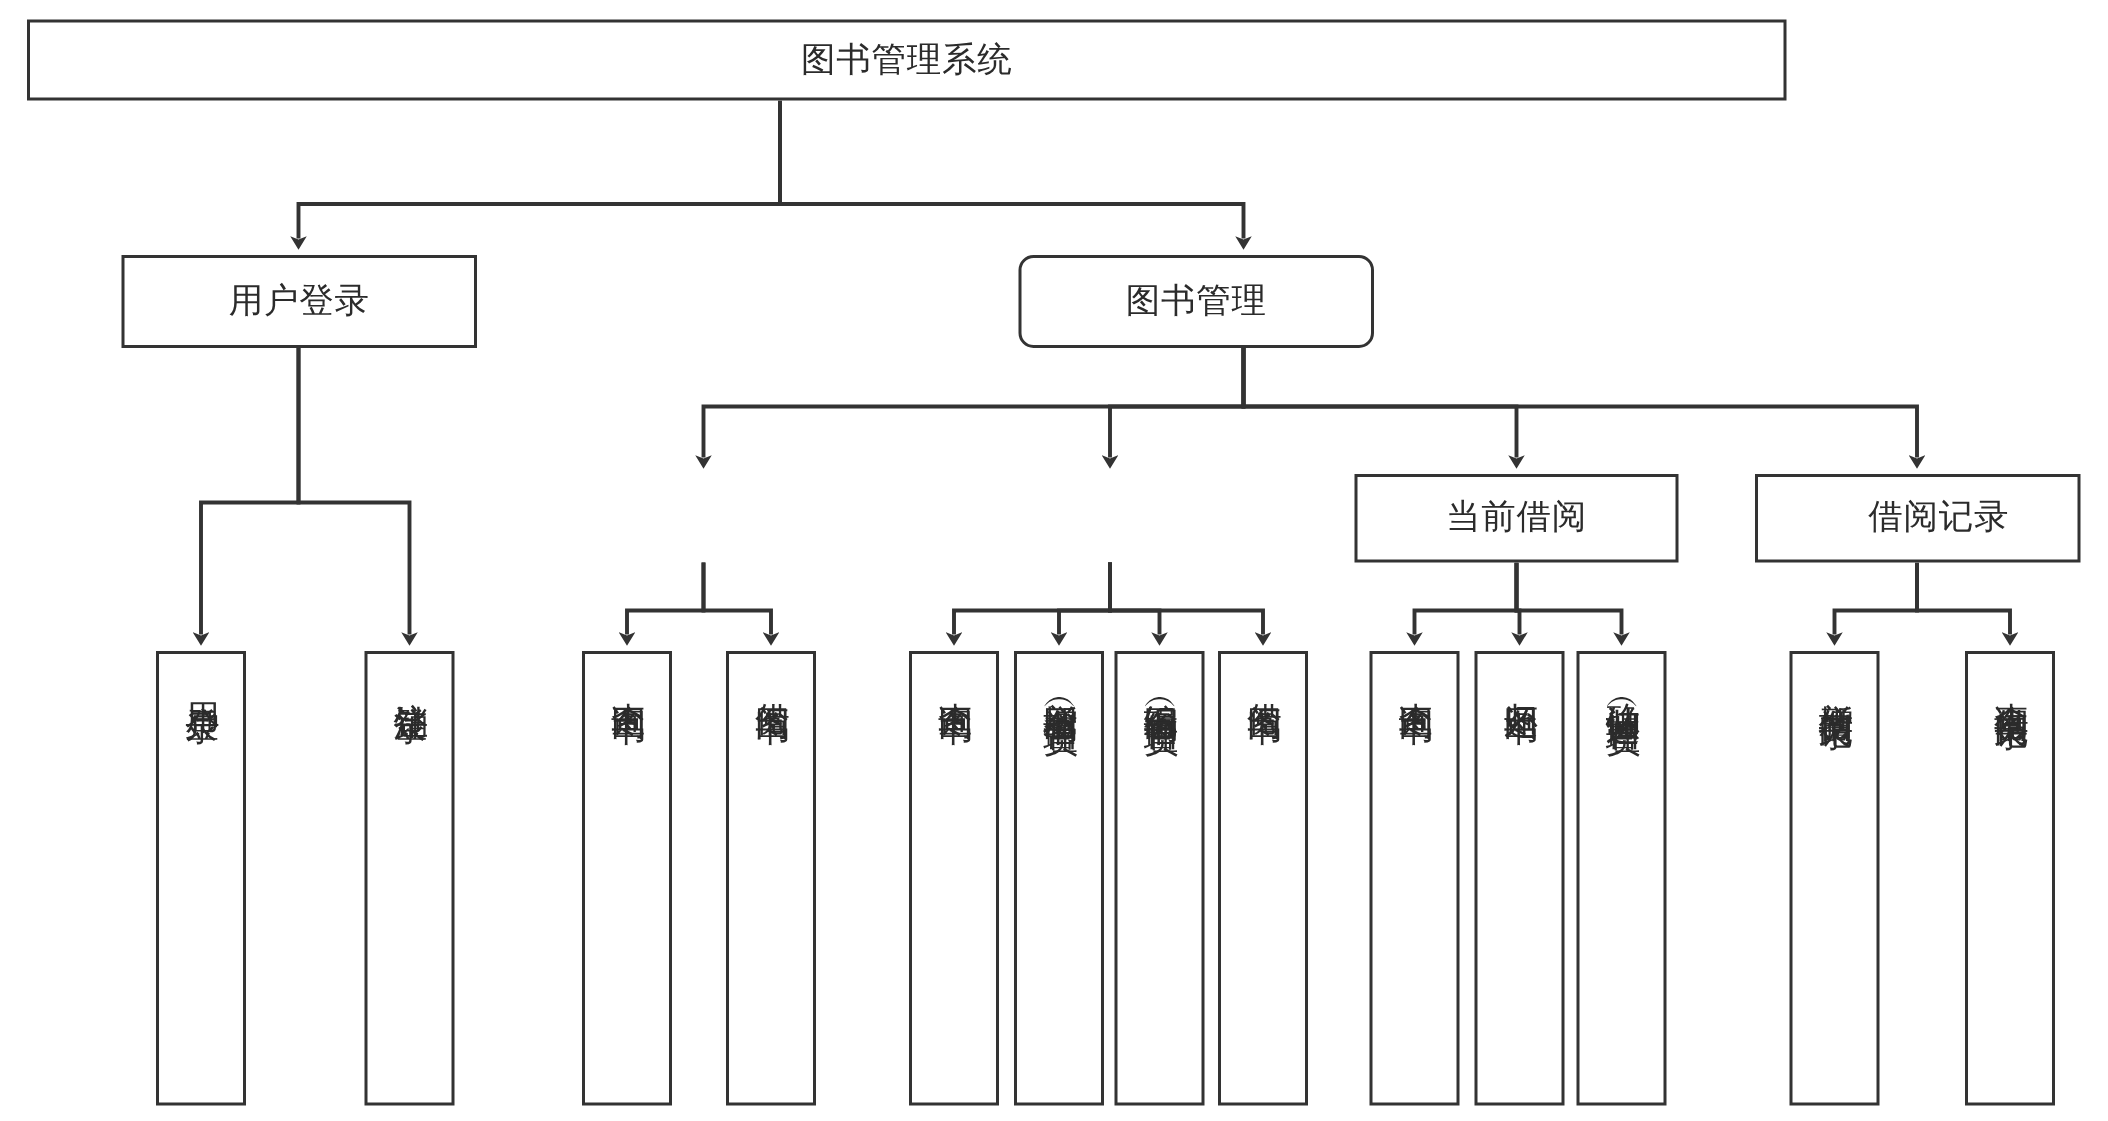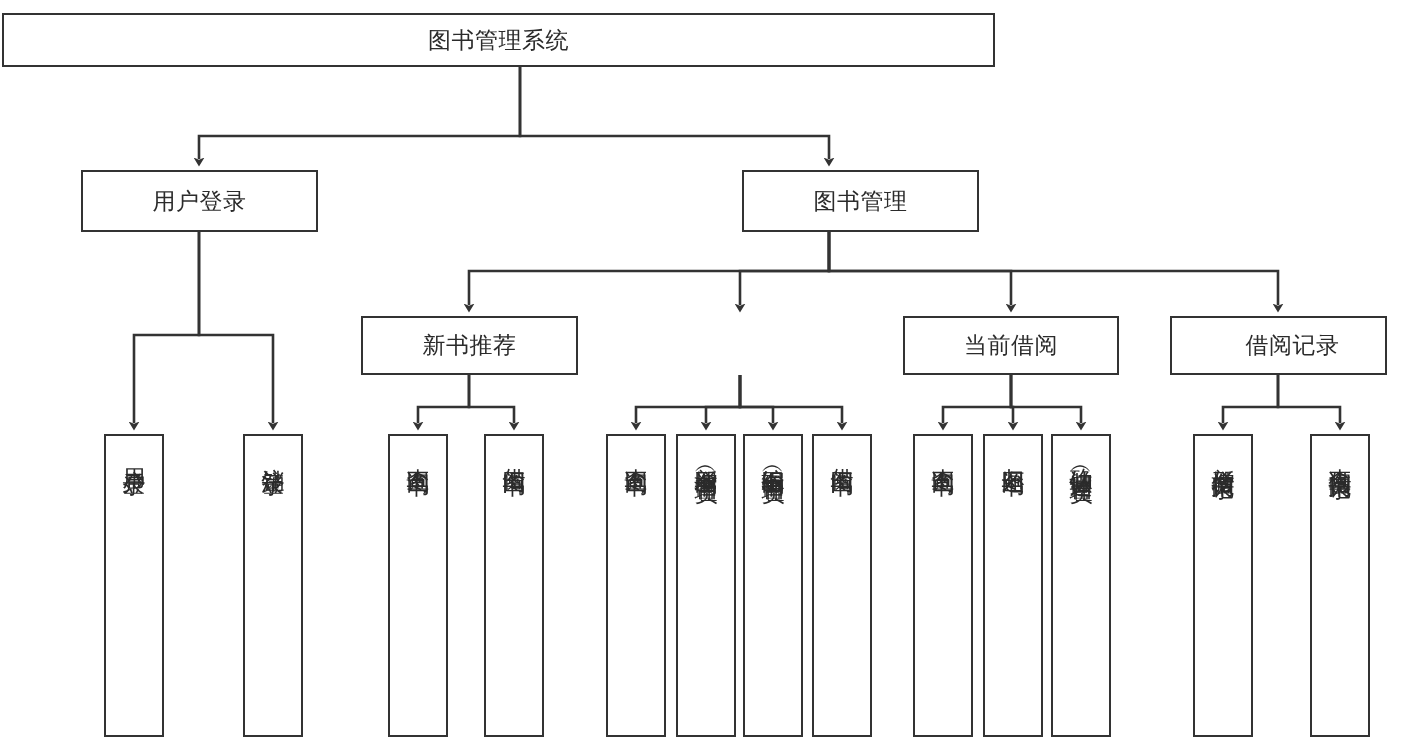--- a/index.html
+++ b/index.html
@@ -94,34 +94,31 @@
         <path d="M740,375 L740,407 L773,407 L773,423" marker-end="url(#arrowhead)" stroke-linecap="butt" stroke-linejoin="miter"></path>
         <path d="M740,375 L740,407 L842,407 L842,423" marker-end="url(#arrowhead)" stroke-linecap="butt" stroke-linejoin="miter"></path>
         <path d="M1011,375 L1011,407 L943,407 L943,423" marker-end="url(#arrowhead)" stroke-linecap="butt" stroke-linejoin="miter"></path>
         <path d="M1011,375 L1011,407 L1013,407 L1013,423" marker-end="url(#arrowhead)" stroke-linecap="butt" stroke-linejoin="miter"></path>
         <path d="M1011,375 L1011,407 L1081,407 L1081,423" marker-end="url(#arrowhead)" stroke-linecap="butt" stroke-linejoin="miter"></path>
         <path d="M1278,375 L1278,407 L1223,407 L1223,423" marker-end="url(#arrowhead)" stroke-linecap="butt" stroke-linejoin="miter"></path>
         <path d="M1278,375 L1278,407 L1340,407 L1340,423" marker-end="url(#arrowhead)" stroke-linecap="butt" stroke-linejoin="miter"></path>
       </g>
   </svg>
 
-  <div class="node horiz" style="left: 2px; top: 13px; width: 993px; height: 54px;">
+  <div class="node horiz" style="left: 18px; top: 13px; width: 1173px; height: 54px;">
     <span class="label">图书管理系统</span>
   </div>
 
   <div class="node horiz" style="left: 81px; top: 170px; width: 237px; height: 62px;">
     <span class="label">用户登录</span>
   </div>
-  <div class="node horiz" style="left: 742px; top: 170px; width: 237px; height: 62px;">
+  <div class="node horiz" style="left: 679px; top: 170px; width: 237px; height: 62px; border-radius: 10px;">
     <span class="label">图书管理</span>
   </div>
 
-  <div class="node horiz" style="left: 361px; top: 316px; width: 217px; height: 59px;">
-    <span class="label">新书推荐</span>
-  </div>
   <div class="node horiz" style="left: 903px; top: 316px; width: 216px; height: 59px;">
     <span class="label">当前借阅</span>
   </div>
   <div class="node horiz" style="left: 1170px; top: 316px; width: 217px; height: 59px; padding-left: 28px;">
     <span class="label">借阅记录</span>
   </div>
 
   <div class="node vert" style="left: 104px; top: 434px; width: 60px; height: 303px;">
     <span class="label">用户登录</span>
   </div>

